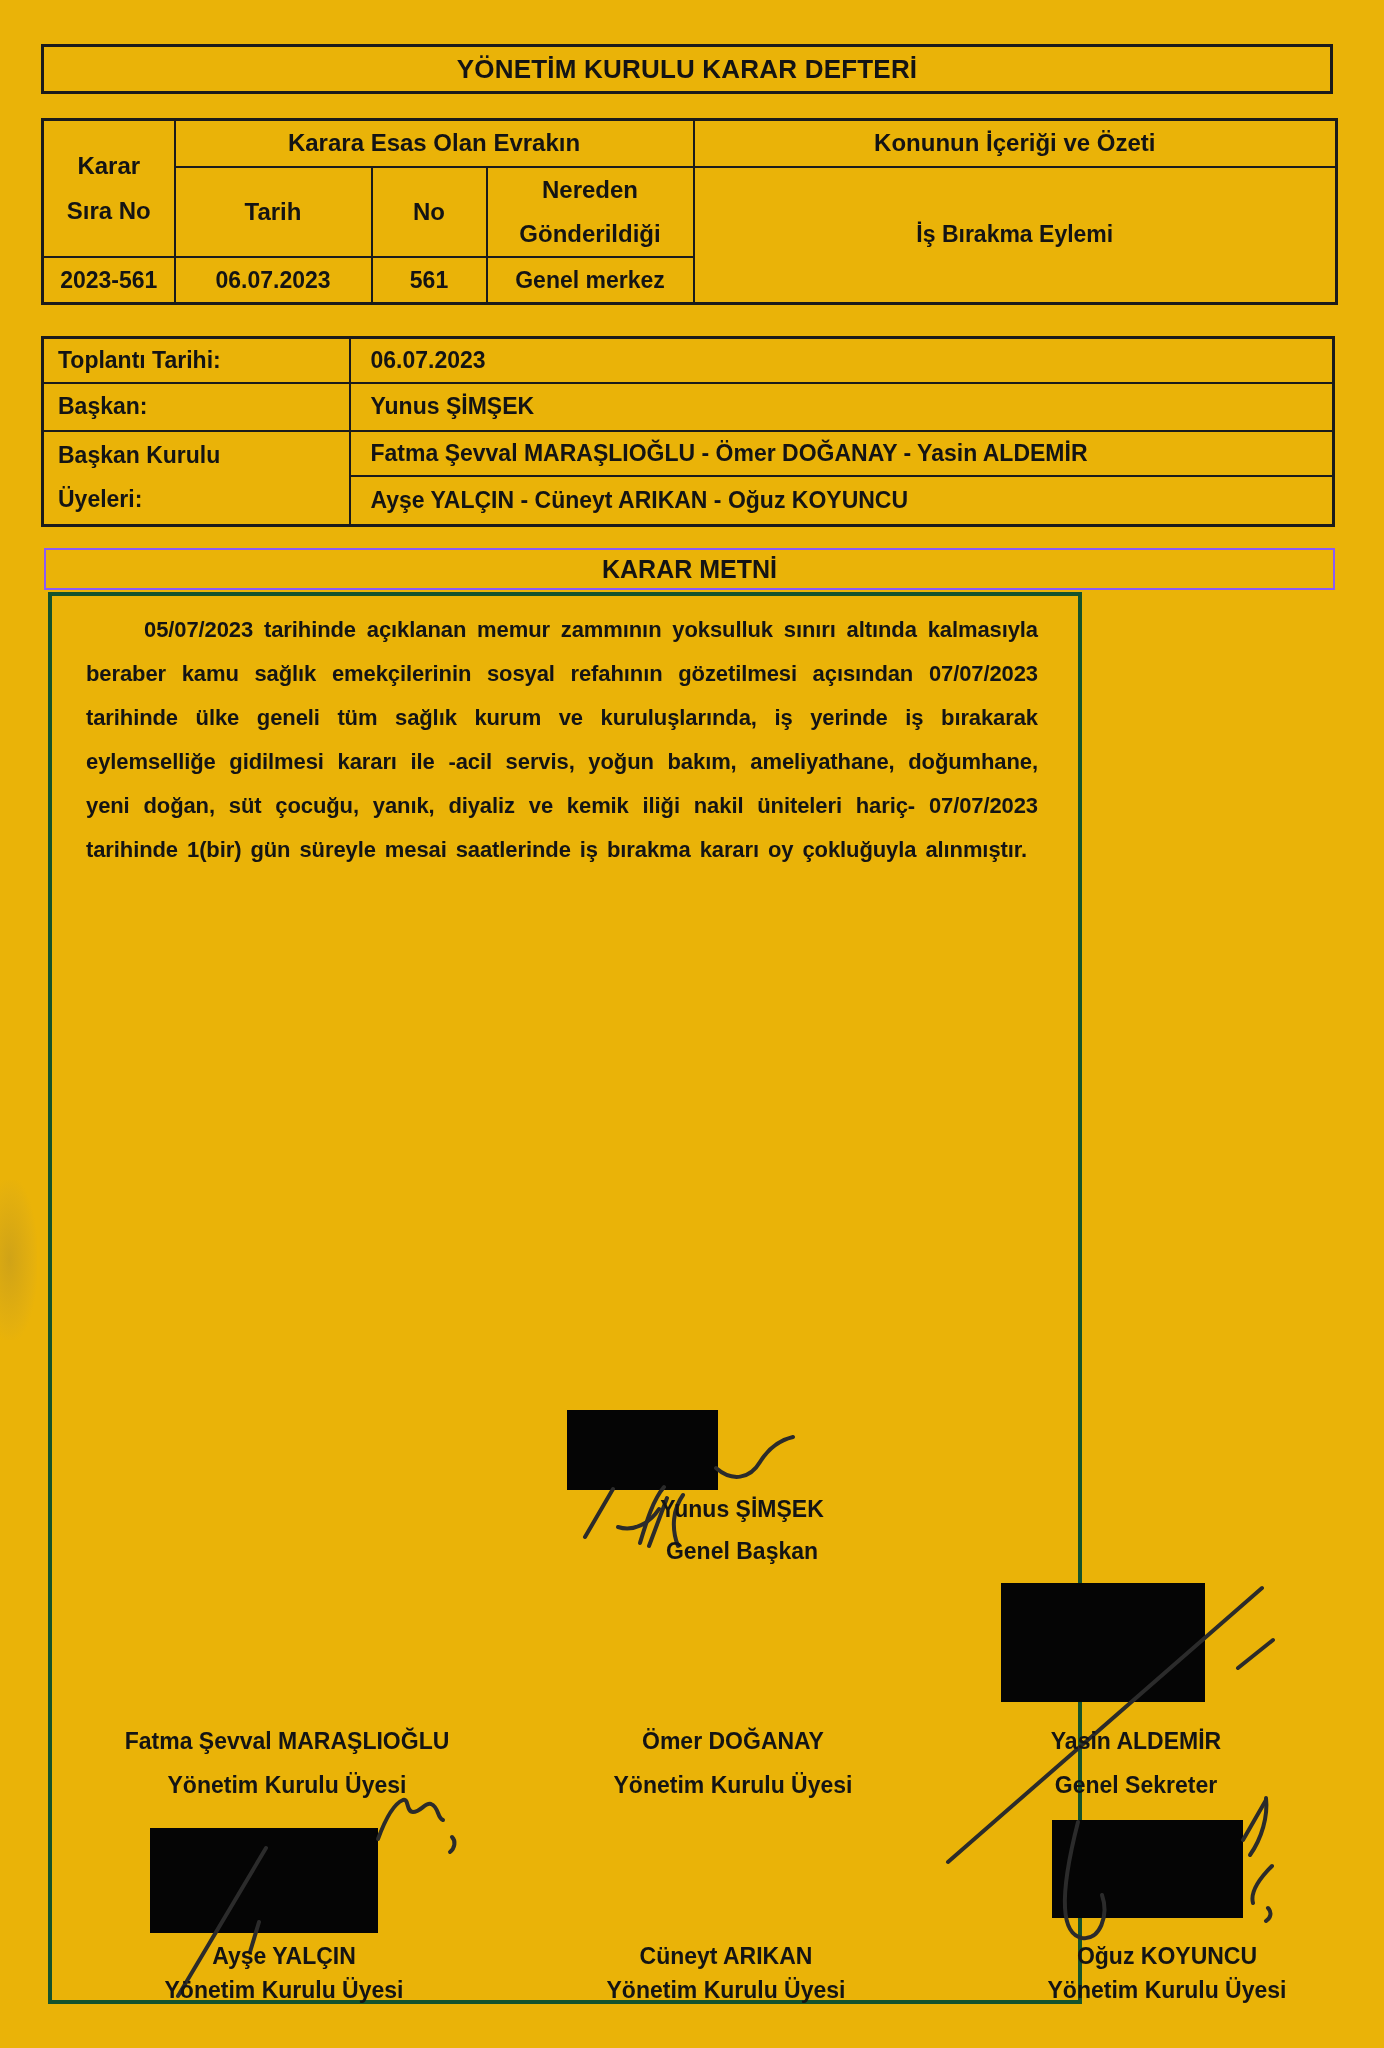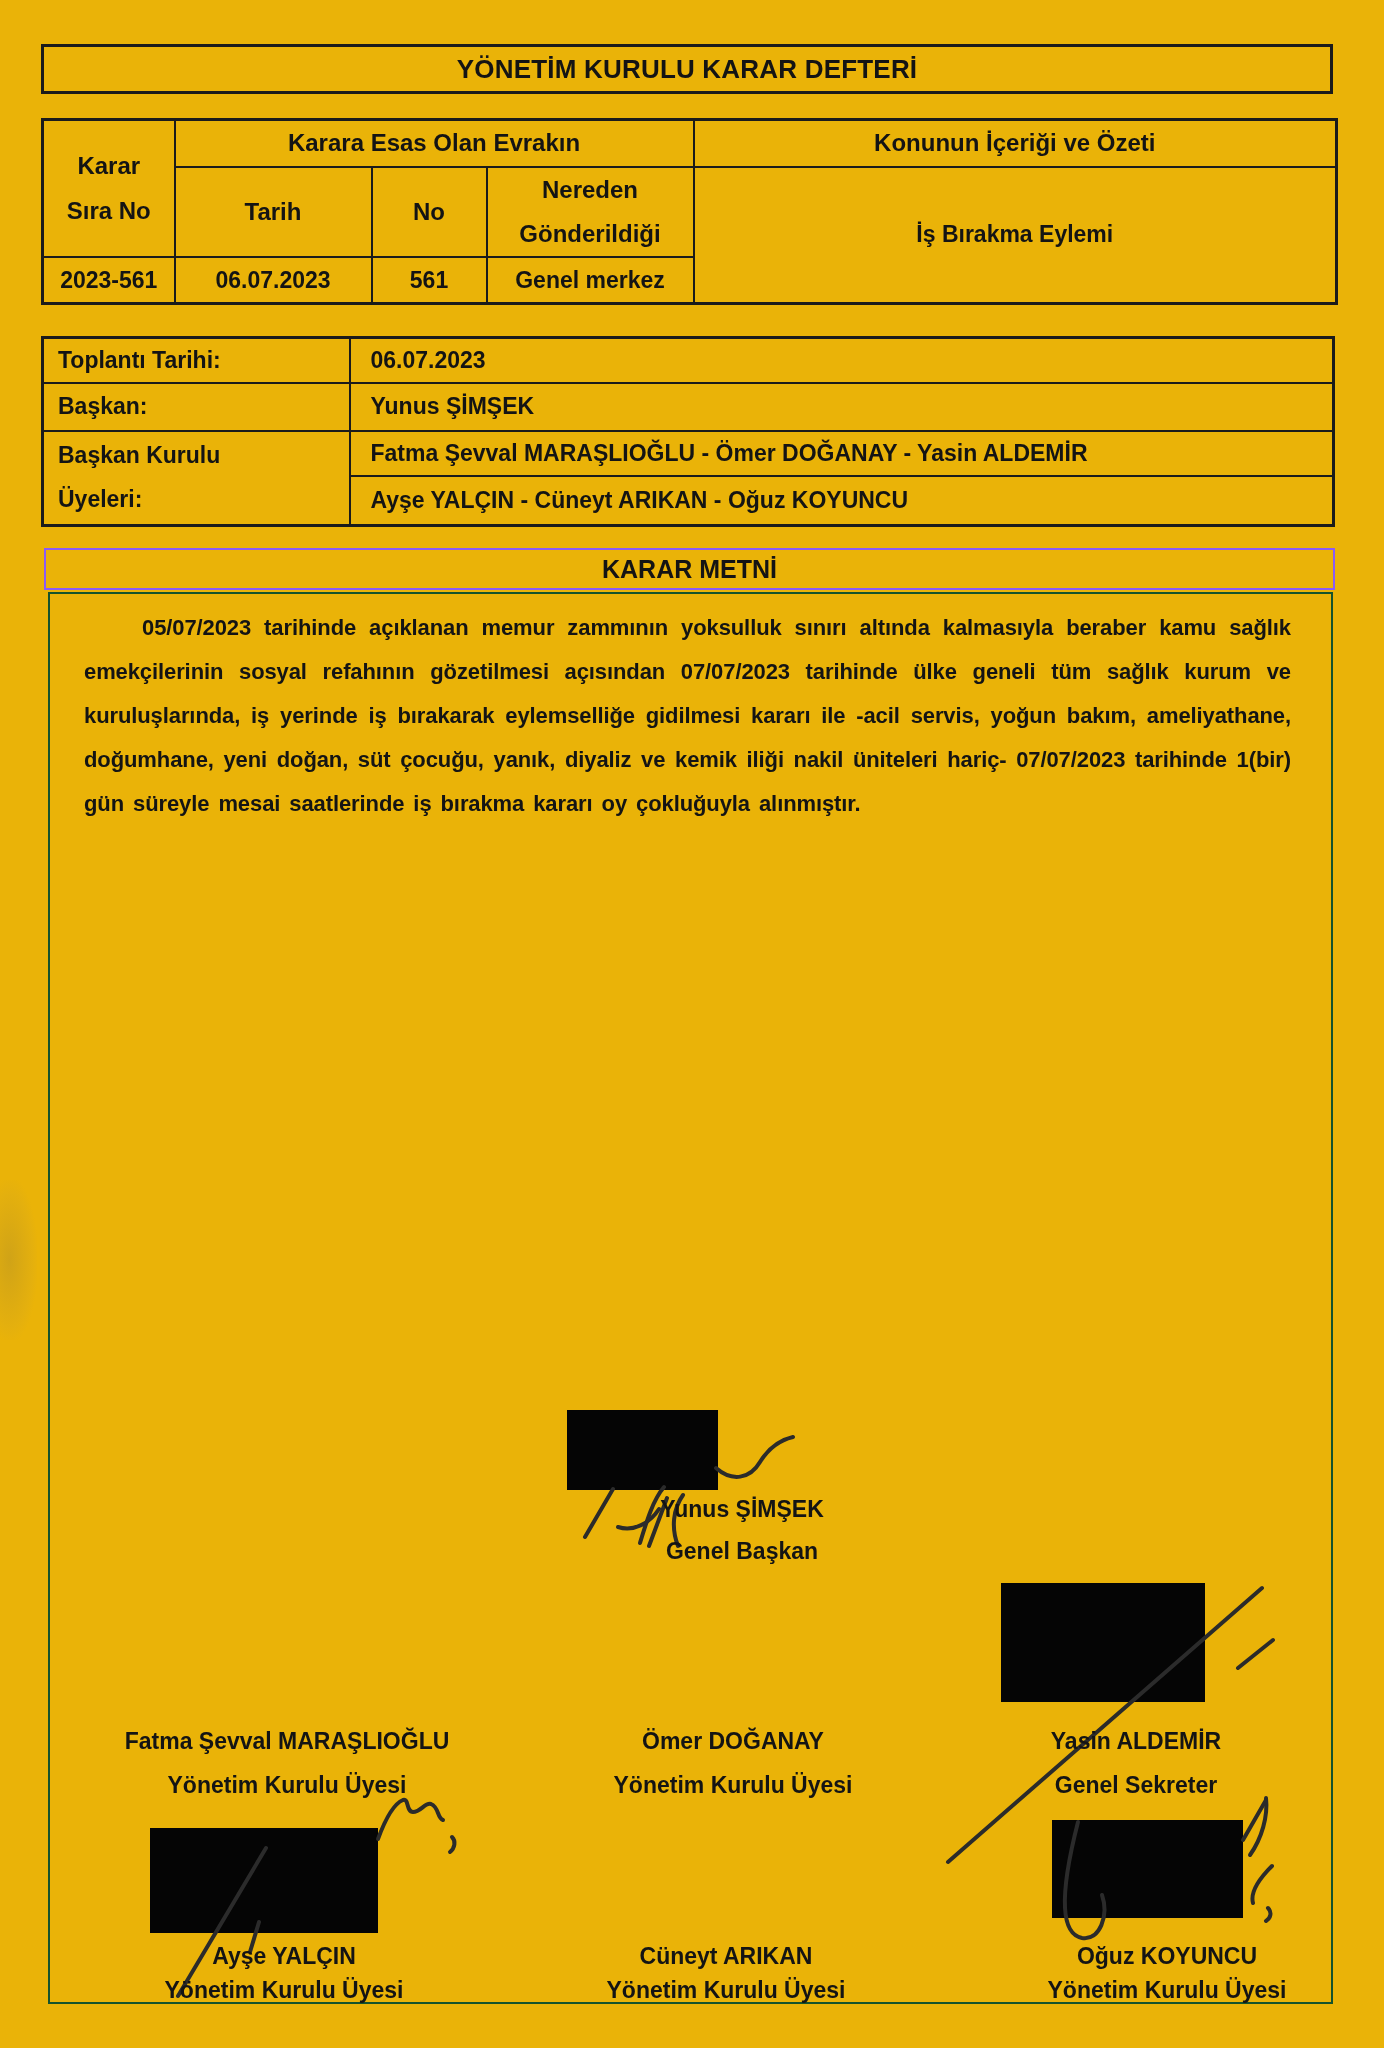--- a/index.html
+++ b/index.html
@@ -48,22 +48,22 @@
   .wrap210{display:inline-block;width:215px;line-height:1.9;}
 
   
   .karar-header-box{
     position:absolute;left:44px;top:548px;width:1291px;height:42px;
     border:2px solid #8b5cf6;box-sizing:border-box;
     display:flex;align-items:center;justify-content:center;
   }
   .karar-header-box span{font-size:25px;font-weight:700;}
   .karar-body-box{
-    position:absolute;left:48px;top:592px;width:1285px;height:1412px;
-    border:2px solid #14532d;box-sizing:border-box;
+    position:absolute;left:48px;top:592px;width:1034px;height:1412px;
+    border:4px solid #14532d;box-sizing:border-box;
   }
   .karar-paragraph{
     margin:12px 40px 0 34px;
     font-size:22px;font-weight:600;letter-spacing:-0.1px;
     line-height:44px;text-align:justify;text-indent:58px;
     word-spacing:3px;
   }
   
   .sig{position:absolute;transform:translateX(-50%);text-align:center;white-space:nowrap;}
   .sig .name{font-size:23px;font-weight:700;line-height:30px;}

